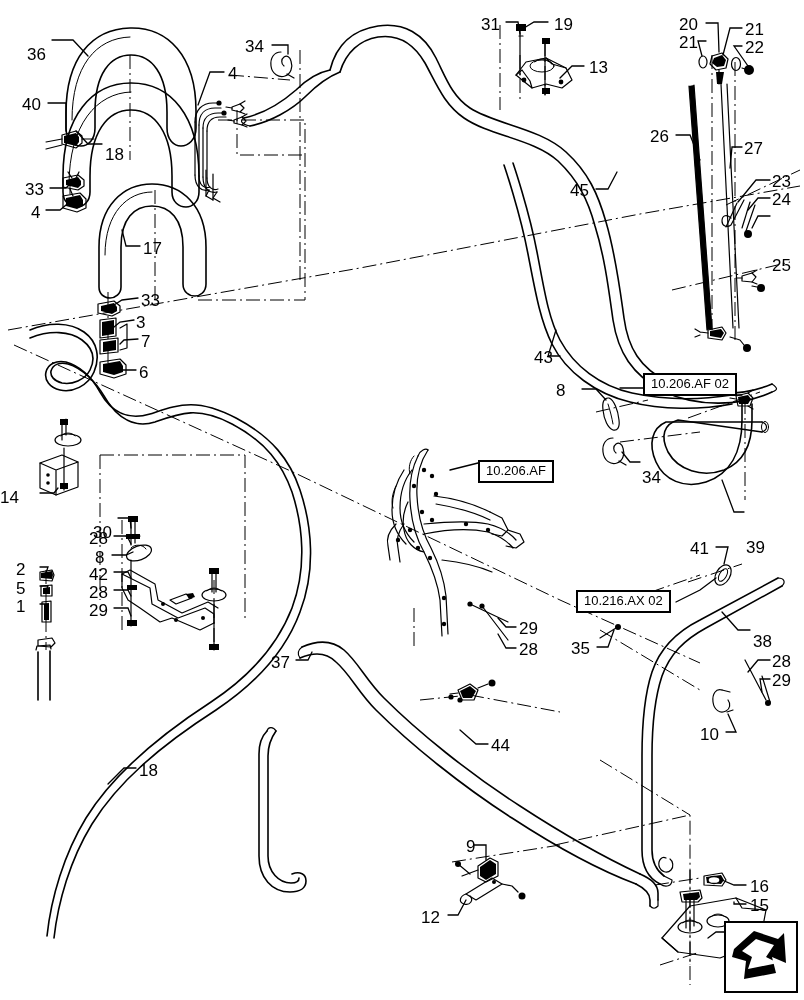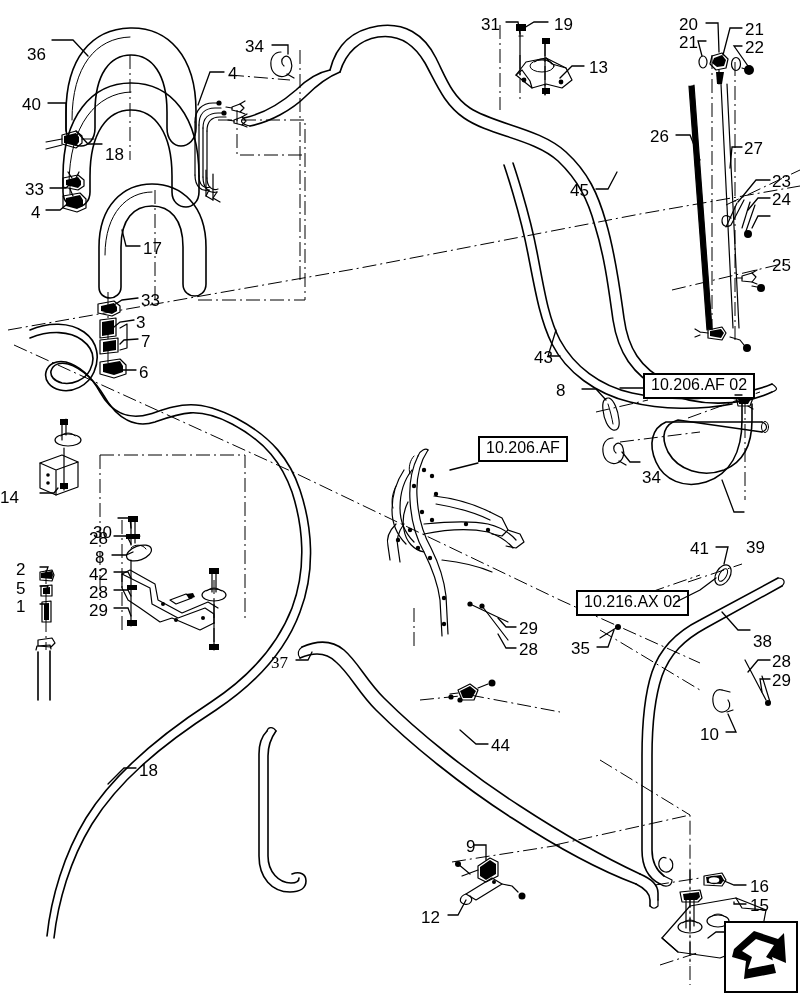--- a/index.html
+++ b/index.html
@@ -2,21 +2,21 @@
 <html><head>
 <meta charset="utf-8">
 <style>
   html,body{margin:0;padding:0;background:#ffffff;}
   body{font-family:"Liberation Sans",sans-serif;}
   #sheet{position:relative;width:804px;height:1000px;background:#fff;overflow:hidden;}
   #sheet svg{position:absolute;left:0;top:0;width:804px;height:1000px;}
   .lbl{position:absolute;font-family:"Liberation Sans",sans-serif;font-size:17px;color:#000;
        line-height:1;white-space:nowrap;user-select:none;}
   .callout{position:absolute;border:2px solid #000;background:#fff;
-       font-family:"Liberation Sans",sans-serif;font-size:16px;color:#000;
+       font-family:"Liberation Sans",sans-serif;font-size:13px;color:#000;
        padding:2px 6px 3px 6px;white-space:nowrap;line-height:1.05;}
   .arrowbox{position:absolute;border:2px solid #000;background:#fff;}
 </style>
 </head>
 <body>
 
 <div id="sheet">
 
   <svg viewBox="0 0 804 1000">
     <defs>
@@ -522,21 +522,21 @@
       <path d="M488 744 L476 744 L460 730"></path>
       <path d="M474 845 L486 845 L486 860"></path>
       <path d="M448 915 L458 915 L466 900"></path>
       <path d="M746 885 L734 885 L722 880"></path>
       <path d="M746 904 L734 904 L734 902"></path>
       <path d="M726 932 L716 932 L708 938"></path>
     </g>
   </svg>
 
   <div class="callout" style="left:643px;top:373px;">10.206.AF 02</div>
-  <div class="callout" style="left:478px;top:436px;">10.206.AF</div>
+  <div class="callout" style="left:478px;top:460px;">10.206.AF</div>
   <div class="callout" style="left:576px;top:590px;">10.216.AX 02</div>
 
   <svg viewBox="0 0 804 1000">
     <g class="lead">
       <path d="M643 388 L620 388"></path>
       <path d="M735 395 L742 395"></path>
       <path d="M478 463 L450 470"></path>
       <path d="M676 602 L700 590 L716 578"></path>
     </g>
   </svg>
@@ -564,21 +564,21 @@
   <div class="lbl" style="left:93px;top:512px;margin-top:12px;">30</div>
   <div class="lbl" style="left:89px;top:530px;">28</div>
   <div class="lbl" style="left:95px;top:549px;">8</div>
   <div class="lbl" style="left:89px;top:566px;">42</div>
   <div class="lbl" style="left:89px;top:584px;">28</div>
   <div class="lbl" style="left:89px;top:602px;">29</div>
   <div class="lbl" style="left:16px;top:561px;">2</div>
   <div class="lbl" style="left:16px;top:580px;">5</div>
   <div class="lbl" style="left:16px;top:598px;">1</div>
   <div class="lbl" style="left:139px;top:762px;">18</div>
-  <div class="lbl" style="left:271px;top:654px;font-family:Liberation Serif, serif;">37</div>
+  <div class="lbl" style="left:271px;top:654px;">37</div>
   <div class="lbl" style="left:481px;top:16px;text-align:center;">31</div>
   <div class="lbl" style="left:554px;top:16px;">19</div>
   <div class="lbl" style="left:589px;top:59px;">13</div>
   <div class="lbl" style="left:679px;top:16px;">20</div>
   <div class="lbl" style="left:745px;top:21px;">21</div>
   <div class="lbl" style="left:679px;top:34px;">21</div>
   <div class="lbl" style="left:745px;top:39px;">22</div>
   <div class="lbl" style="left:650px;top:128px;">26</div>
   <div class="lbl" style="left:744px;top:140px;">27</div>
   <div class="lbl" style="left:772px;top:173px;">23</div>

